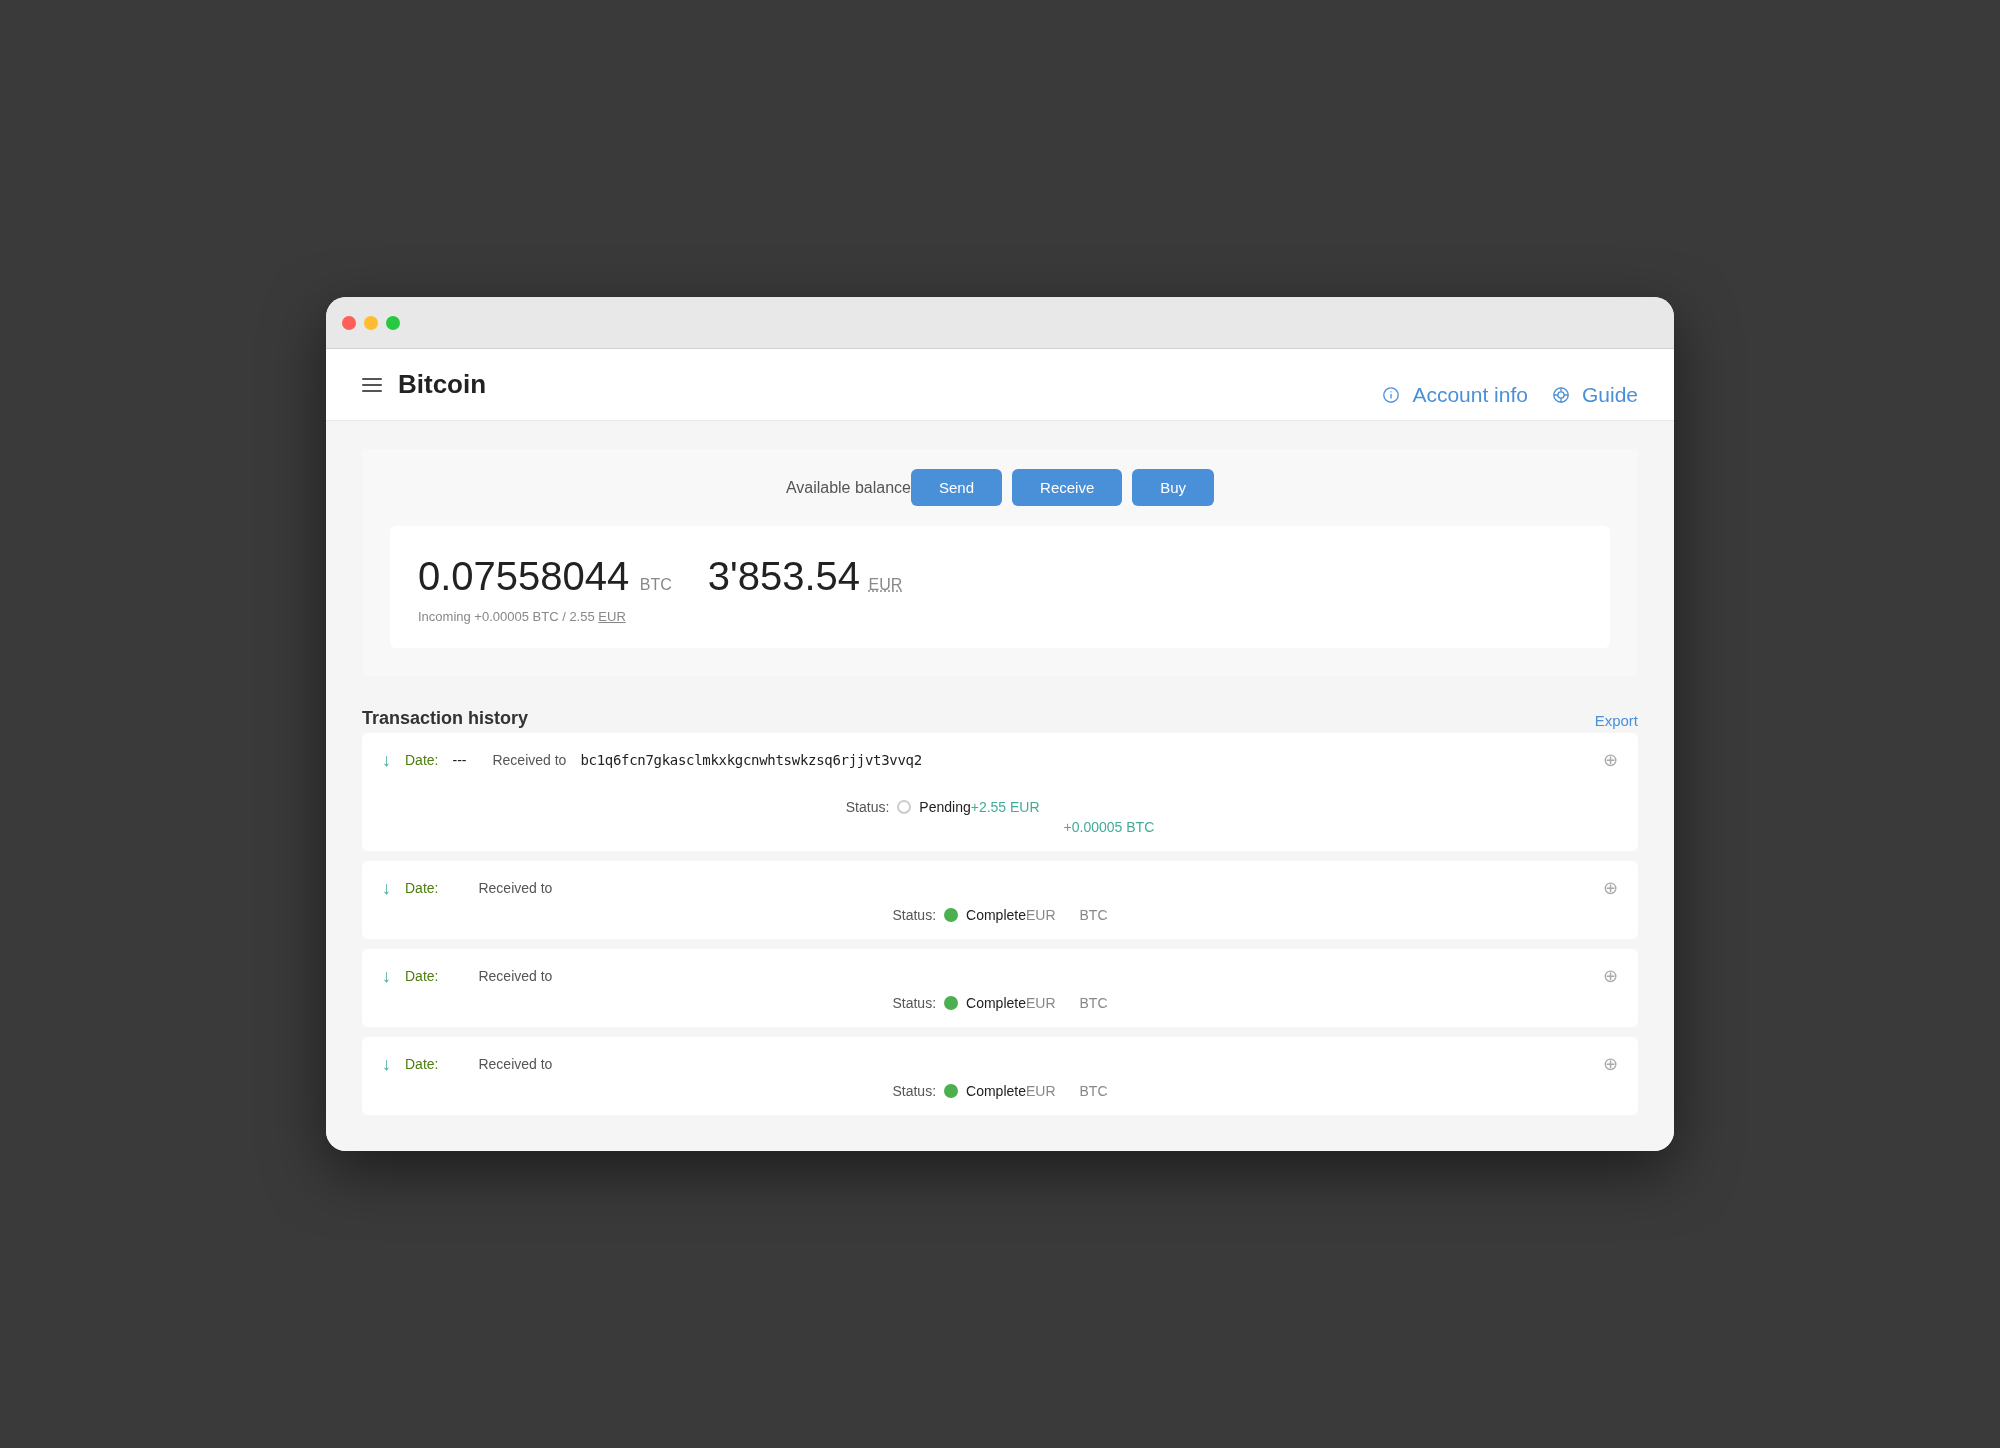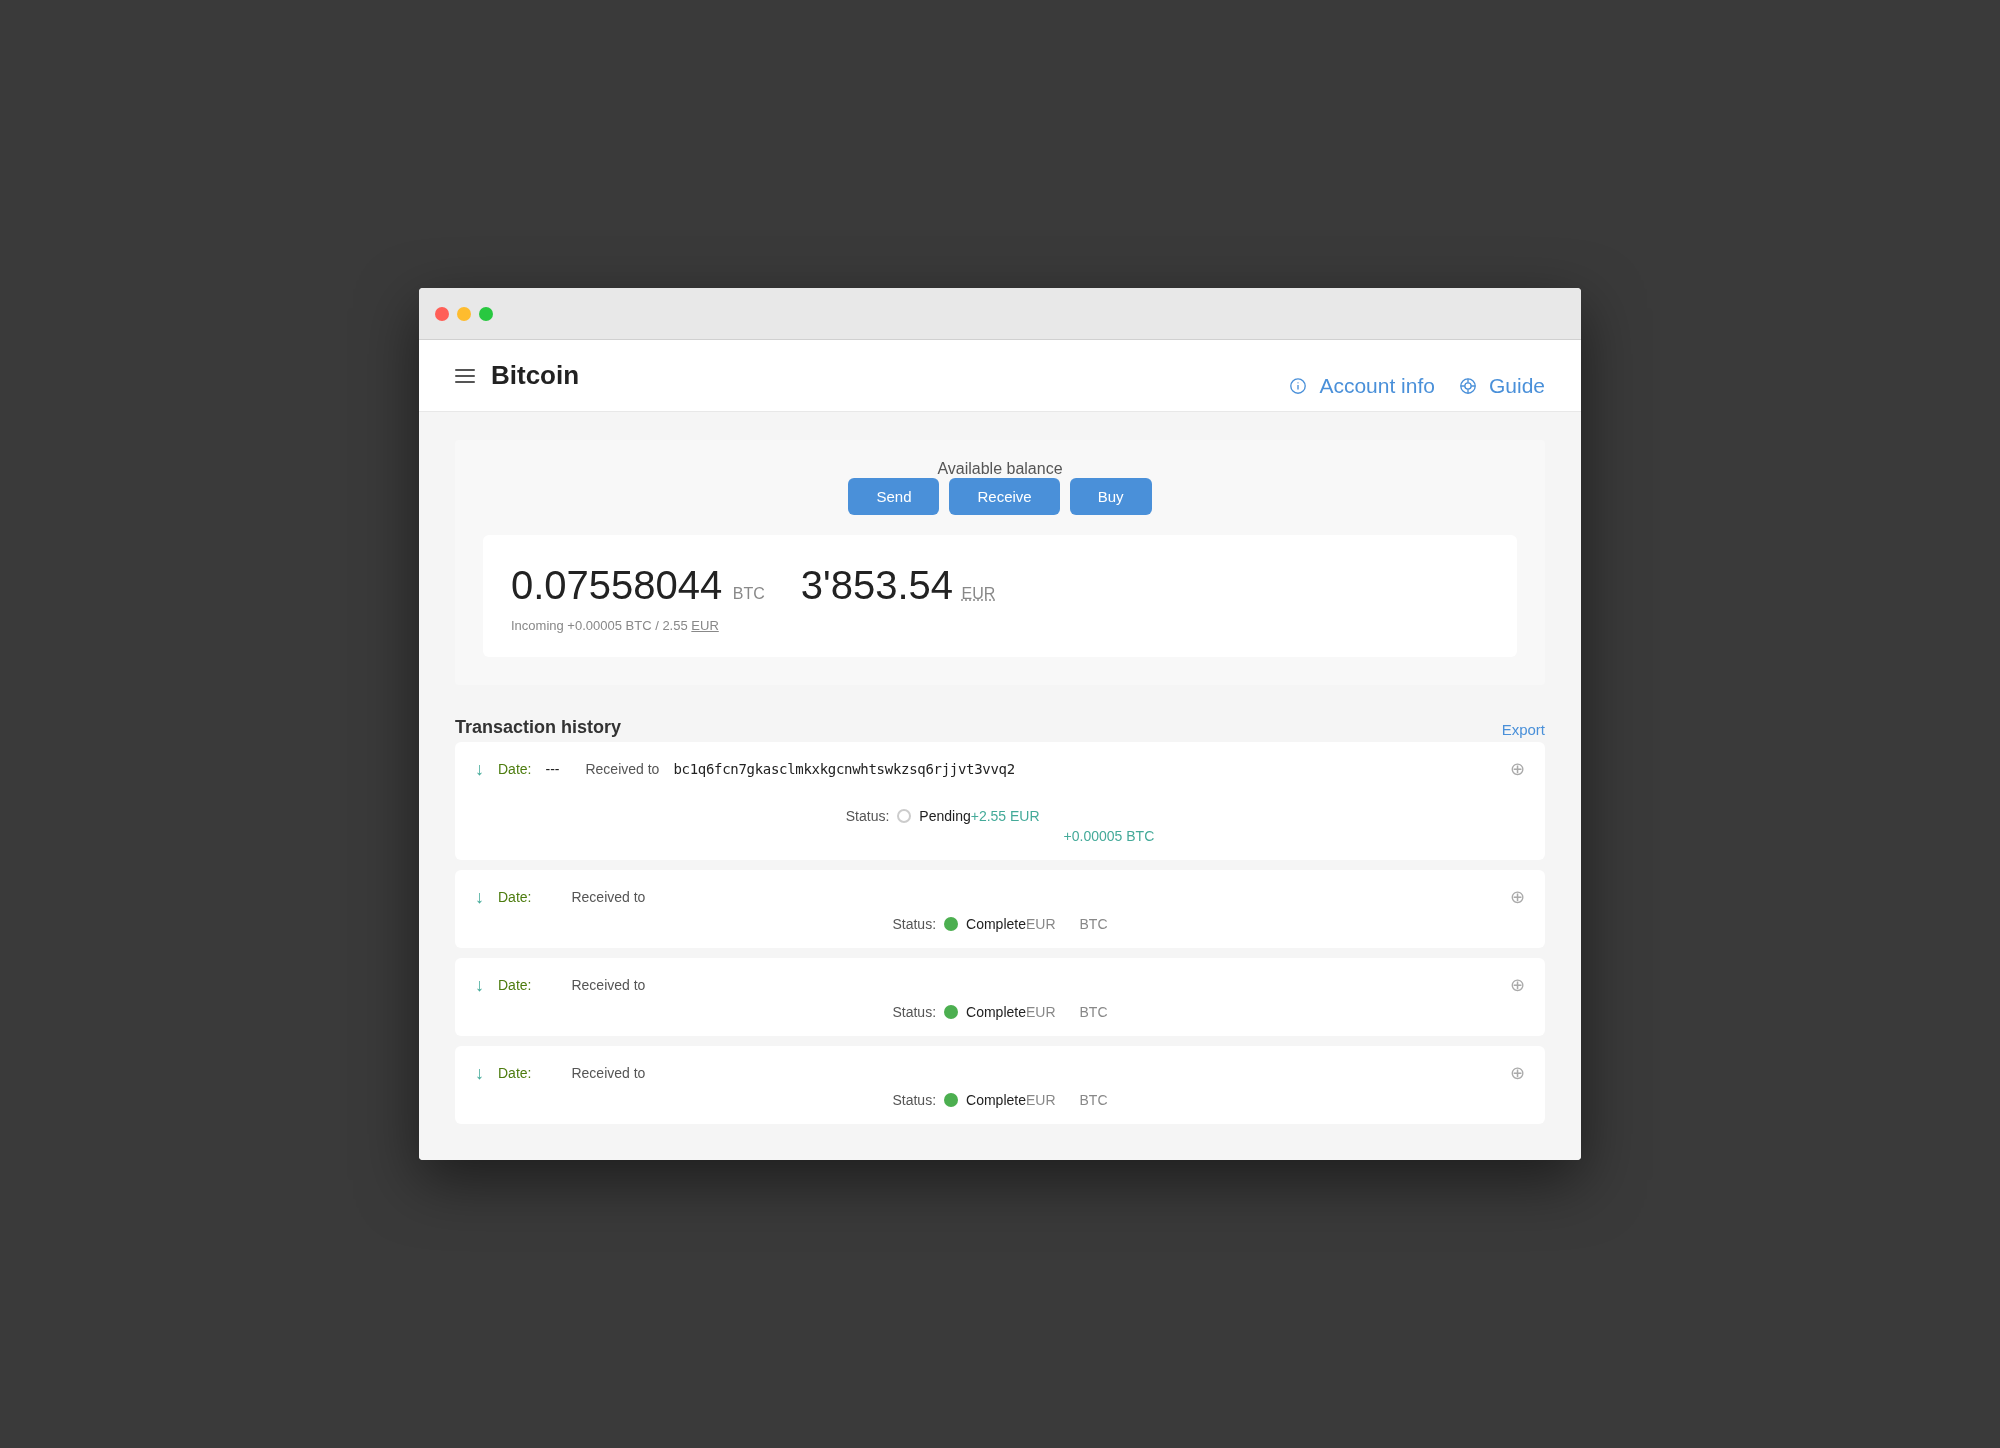--- a/index.html
+++ b/index.html
@@ -5,23 +5,23 @@
     * { box-sizing: border-box; margin: 0; padding: 0; }
     body {
       background: #3a3a3a;
       display: flex;
       justify-content: center;
       align-items: center;
       min-height: 100vh;
       font-family: -apple-system, BlinkMacSystemFont, 'Segoe UI', Helvetica, Arial, sans-serif;
     }
     .window {
-      width: 1162px;
+      width: 1348px;
       background: #f0f0f0;
-      border-radius: 4px;
+      border-radius: 20px;
       overflow: hidden;
       box-shadow: 0 20px 60px rgba(0,0,0,0.5);
     }
     .titlebar {
       background: #e8e8e8;
       height: 52px;
       display: flex;
       align-items: center;
       padding: 0 16px;
       border-bottom: 1px solid #d0d0d0;
@@ -107,21 +107,20 @@
       background: #f8f8f8;
       border-radius: 4px;
       padding: 20px 28px 28px;
       margin-bottom: 32px;
     }
     .balance-header {
       display: flex;
       align-items: center;
       justify-content: center;
       margin-bottom: 20px;
-      flex-direction: column;
     }
     .balance-label {
       font-size: 16px;
       color: #555;
     }
     .balance-buttons {
       display: flex;
       gap: 10px;
     }
     .btn {

